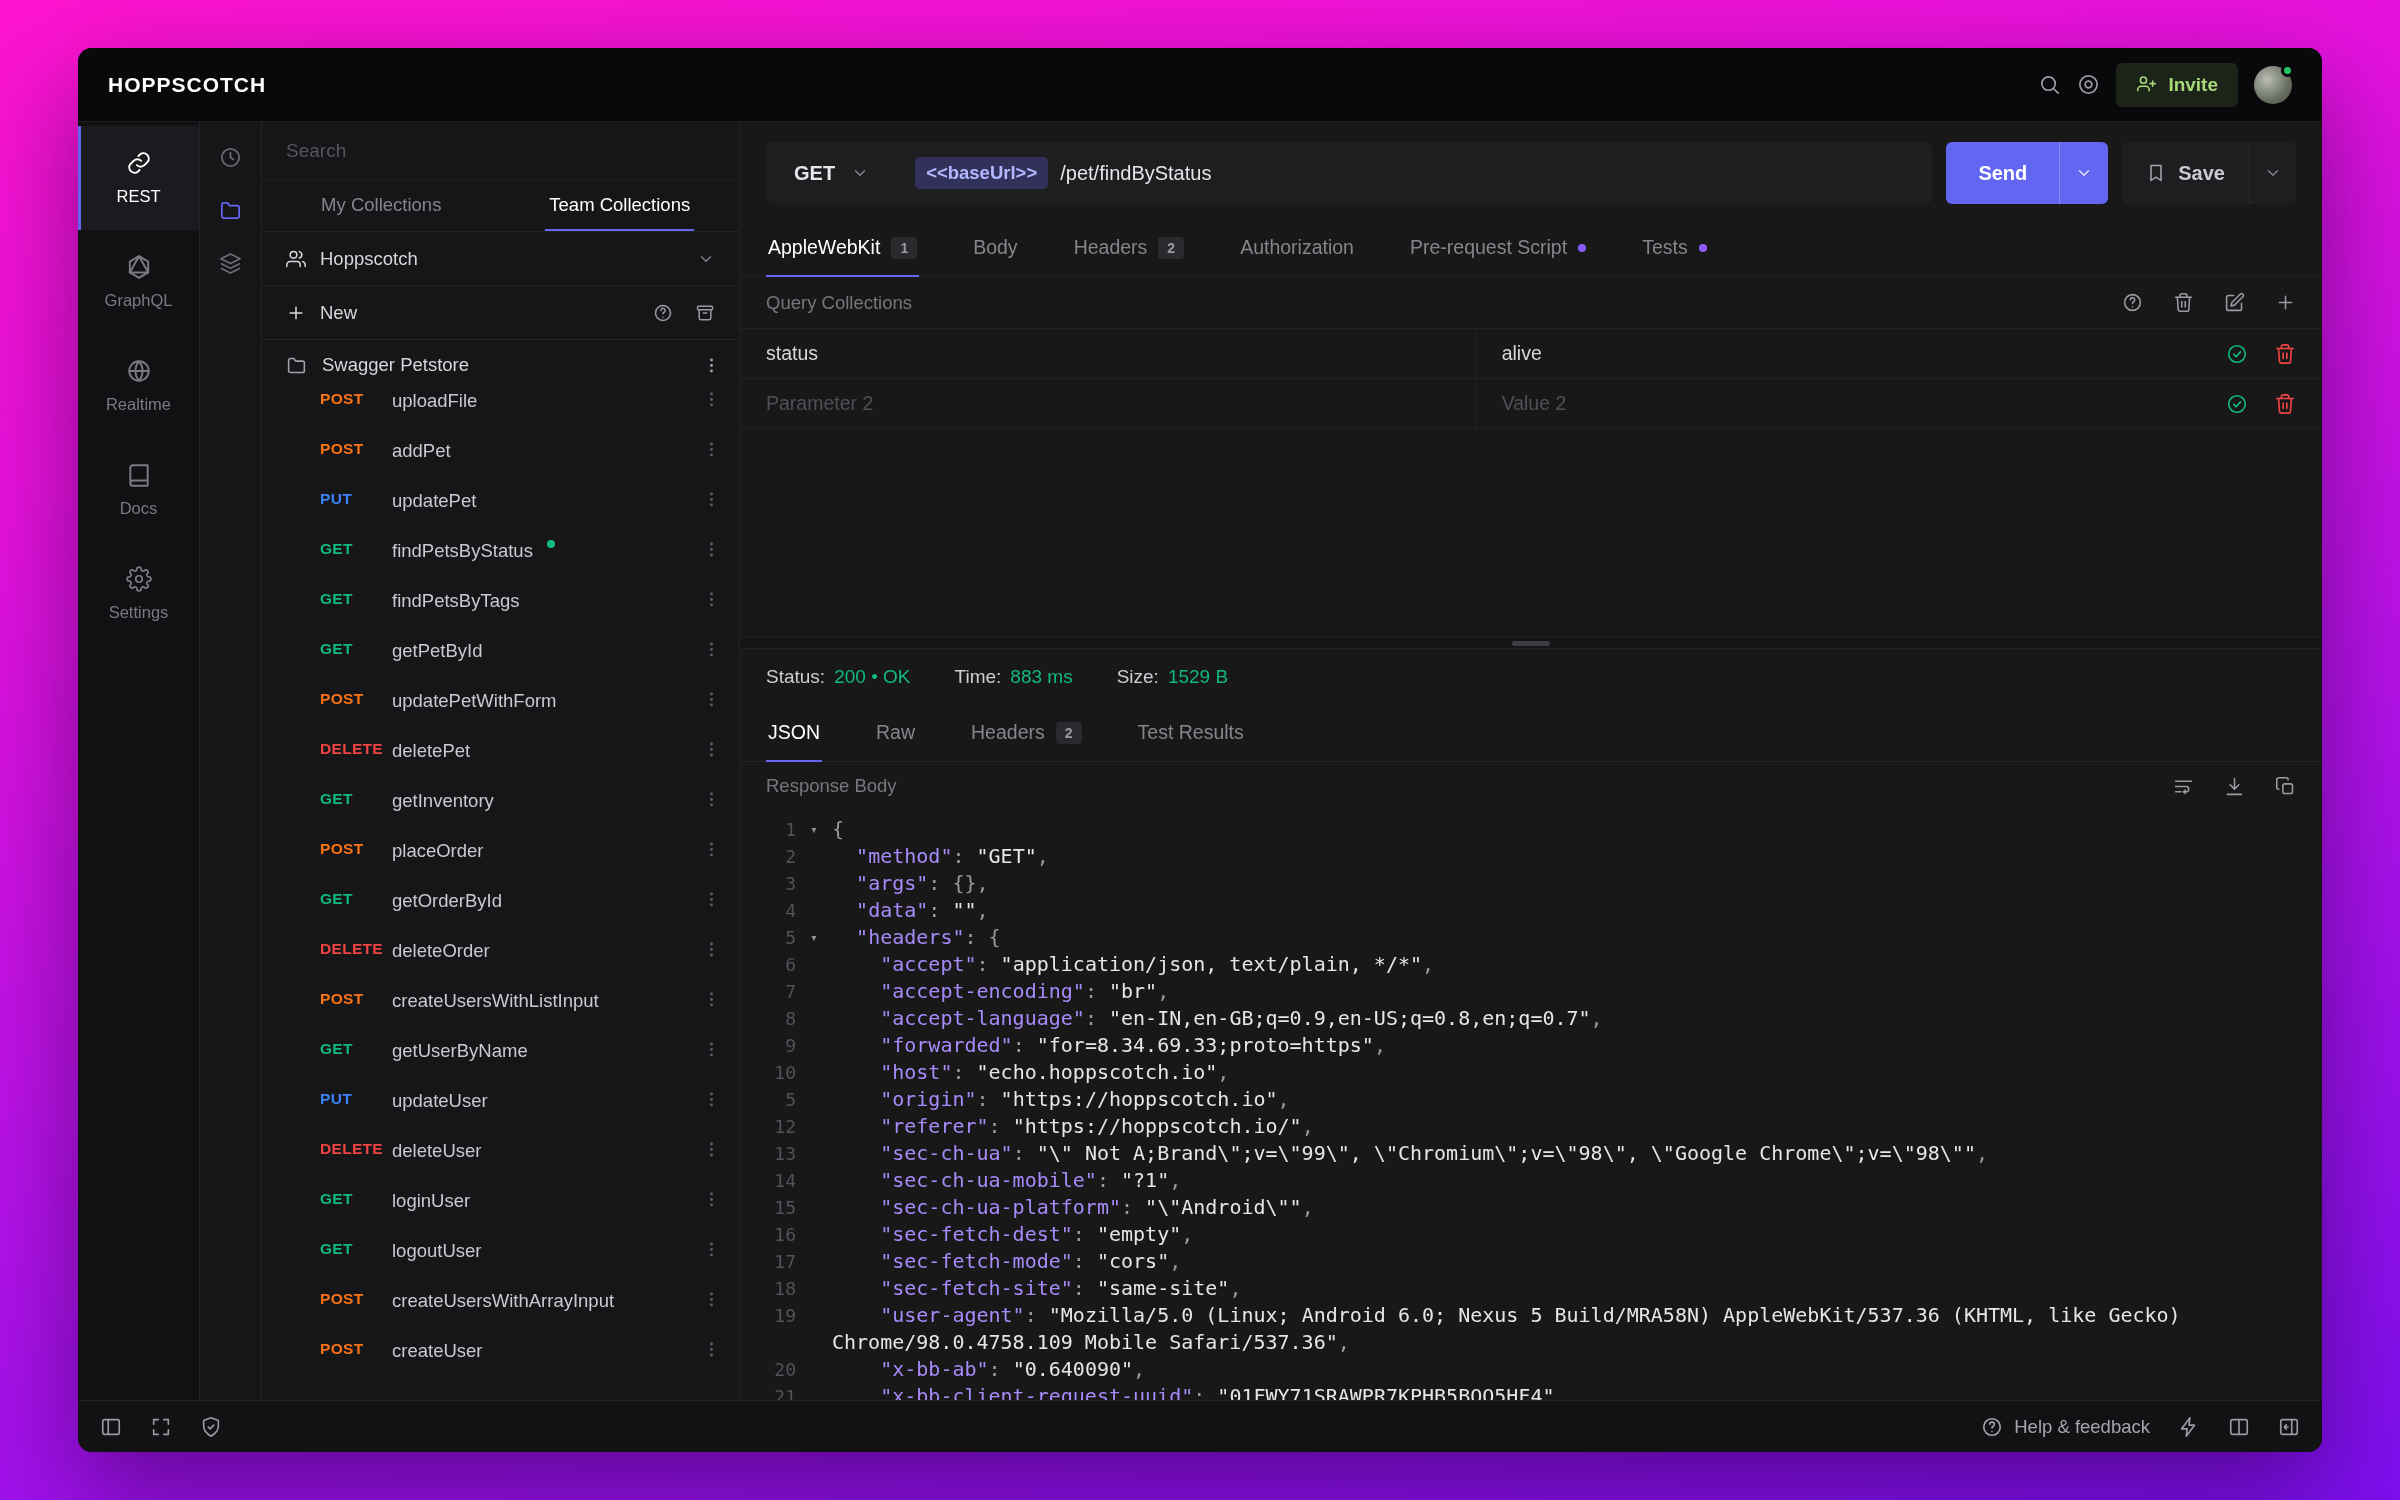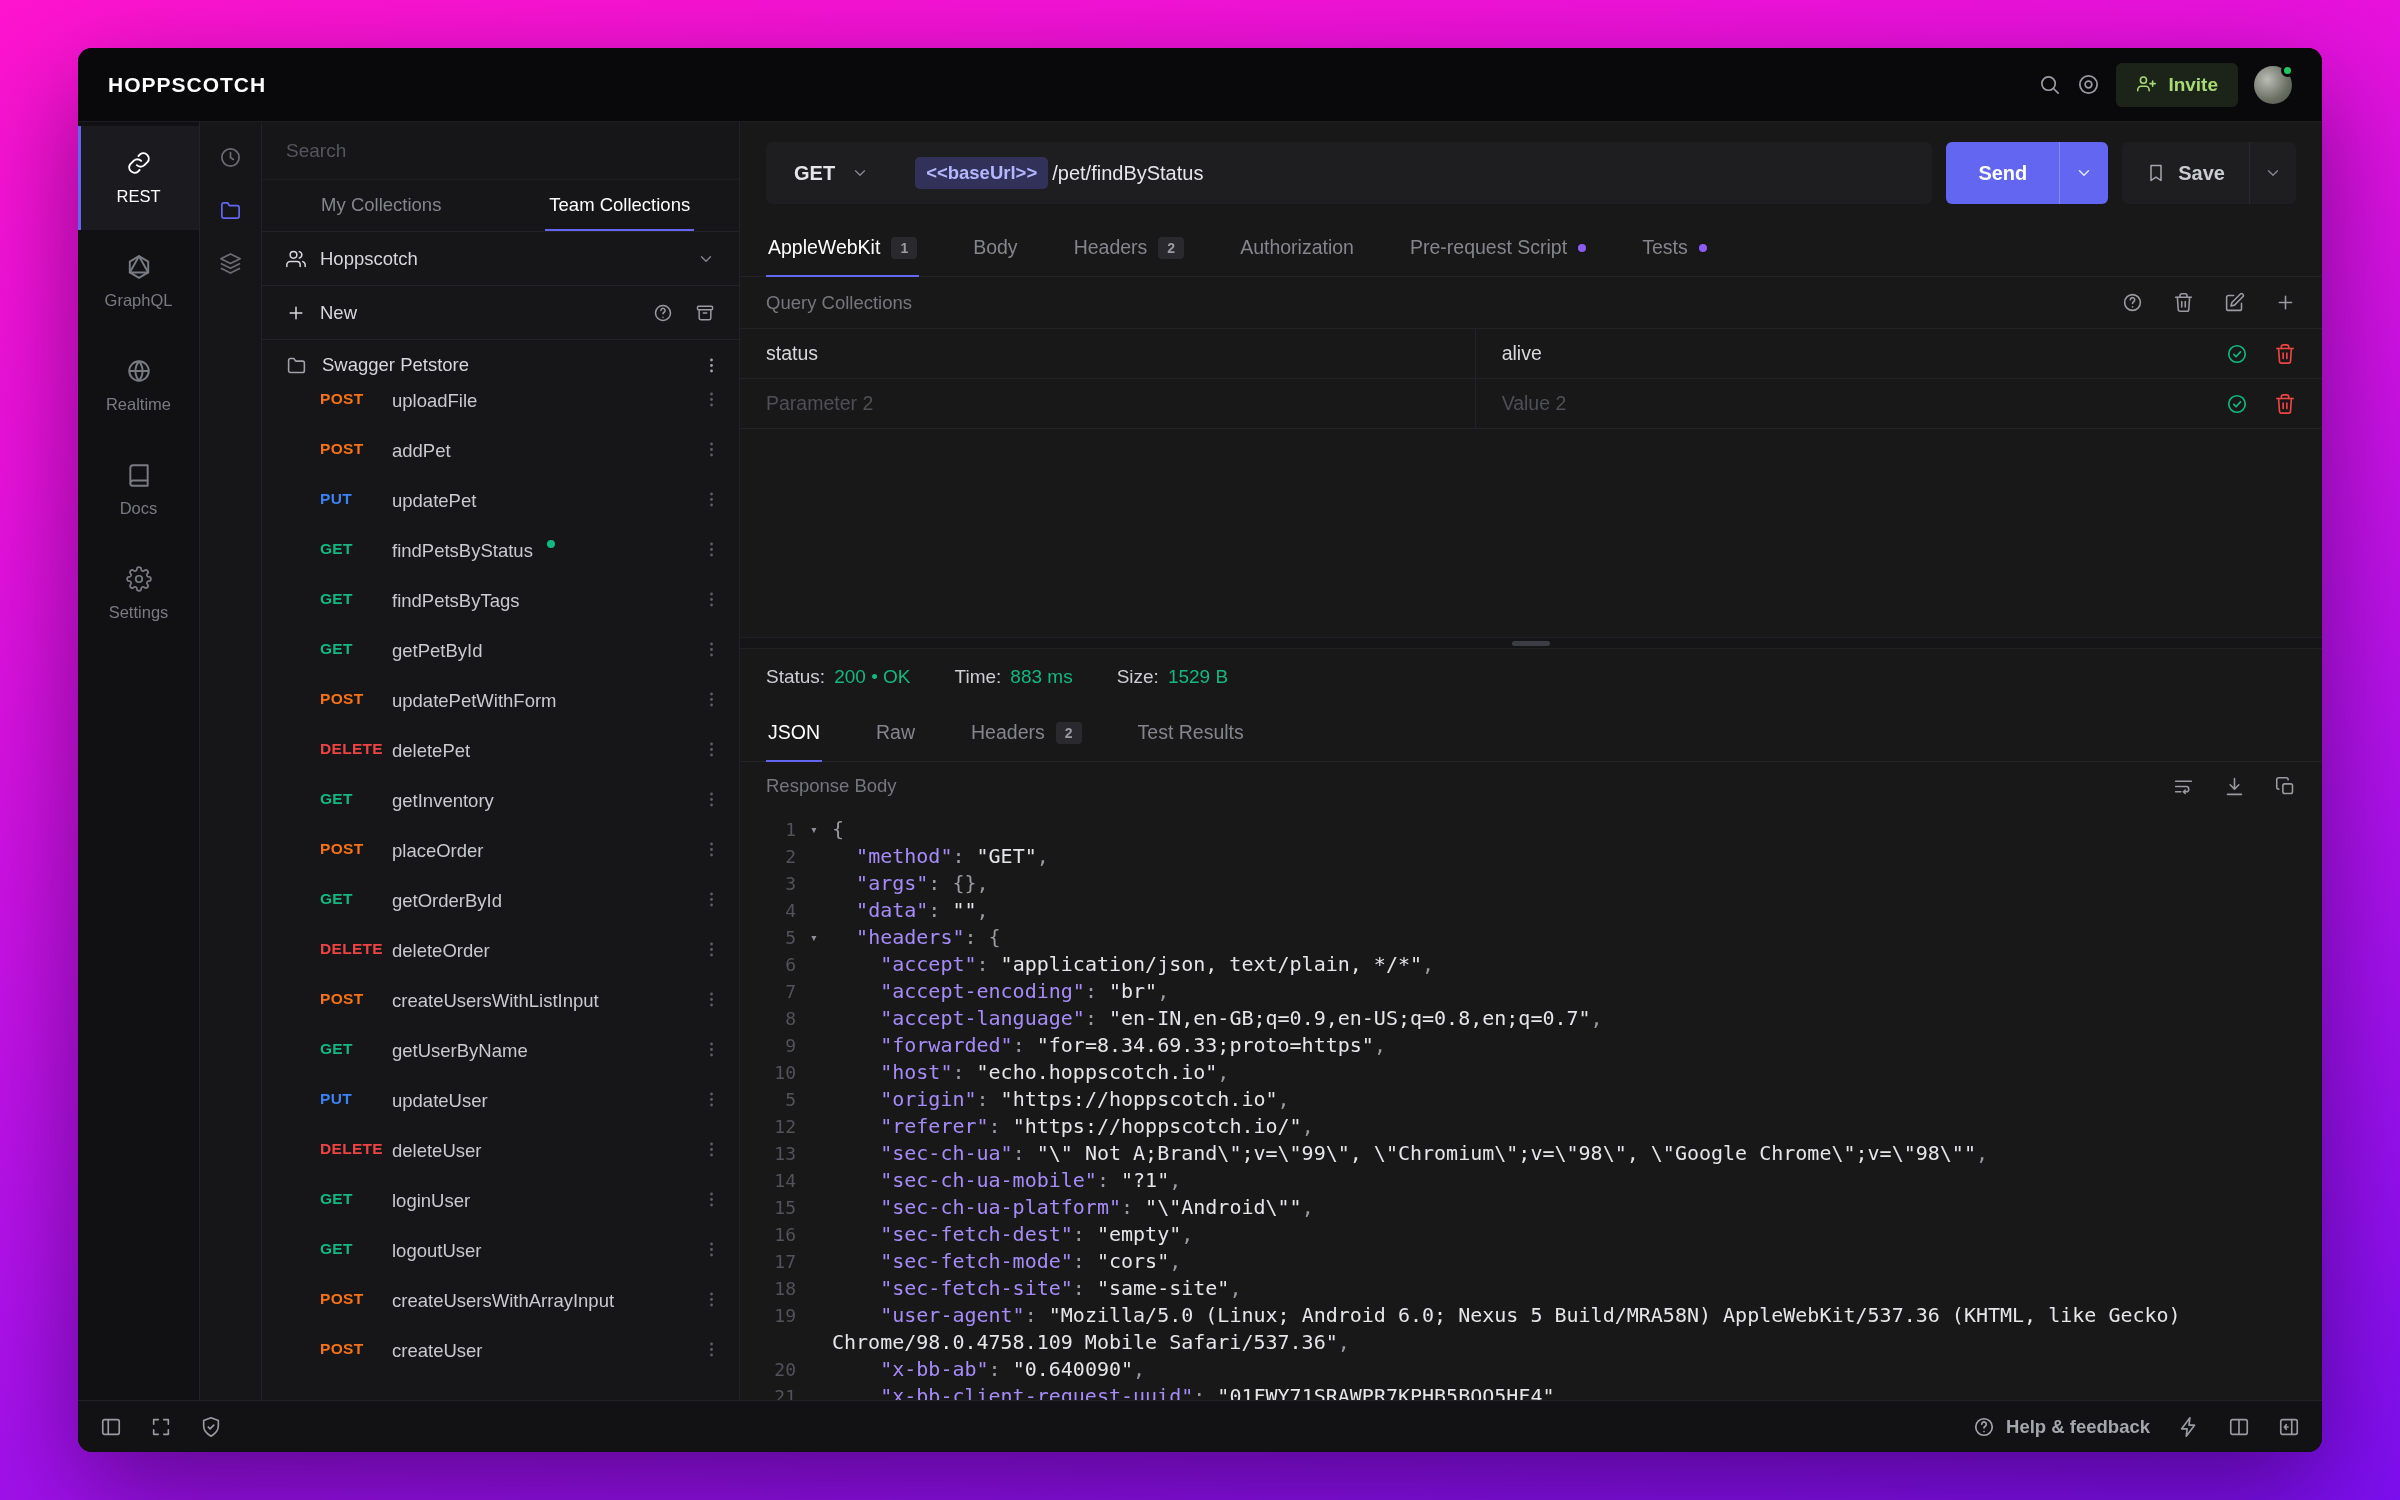--- a/index.html
+++ b/index.html
@@ -82,21 +82,21 @@
   .kebab svg{ width:19px; height:19px; }
 
   
   .main{ flex:1; display:flex; flex-direction:column; min-width:0; background:var(--bg); }
   .req-bar{ flex:0 0 62px; margin:20px 26px 0; display:flex; gap:14px; }
   .url-box{ flex:1; background:#1e1e21; border-radius:6px; display:flex;
     align-items:center; min-width:0; cursor:text; }
   .method-select{ display:flex; align-items:center; gap:16px; padding:0 28px;
     height:100%; font-size:20px; font-weight:600; color:#e6e6ea; cursor:pointer; }
   .method-select svg, .caret svg{ width:18px; height:18px; color:var(--muted); }
-  .url-text{ display:flex; align-items:center; gap:4px; padding:0 18px;
+  .url-text{ display:flex; align-items:center; gap:12px; padding:0 18px;
     font-size:20px; color:#e6e6ea; white-space:nowrap; overflow:hidden; }
   .chip{ background:rgba(99,102,241,.28); color:#b2b7ff; padding:5px 11px;
     border-radius:5px; font-size:18.5px; font-weight:600; }
   .send-btn{ display:flex; background:var(--accent); border-radius:6px; overflow:hidden; }
   .send-main{ padding:0 32px; display:flex; align-items:center; color:#fff;
     font-size:20px; font-weight:600; }
   .send-caret{ padding:0 15px; display:flex; align-items:center;
     border-left:1px solid rgba(255,255,255,.22); }
   .send-caret svg{ width:18px; height:18px; color:#e4e5ff; }
   .save-btn{ display:flex; background:#1e1e21; border-radius:6px; overflow:hidden; color:#cbcbd2; }
@@ -149,21 +149,21 @@
   .fold{ flex:0 0 36px; text-align:center; color:#8f8f98; font-size:13px; line-height:27px; }
   .c{ flex:1; white-space:pre-wrap; word-break:break-word; padding-right:40px; color:#c9c9d1; }
   .tok-k{ color:var(--key); } .tok-s{ color:#e6e6ea; } .tok-d{ color:#9a9aa3; }
 
   
   .bottombar{ flex:0 0 52px; display:flex; align-items:center; justify-content:space-between;
     padding:0 22px; border-top:1px solid var(--border); background:#121214;
     color:#9a9aa3; font-size:18.5px; }
   .foot-group{ display:flex; align-items:center; gap:28px; }
   .foot-group svg{ width:22px; height:22px; }
-  .help-btn{ display:flex; align-items:flex-start; gap:11px; color:#a5a5ae;font-weight:bold; }
+  .help-btn{ display:flex; align-items:flex-start; gap:11px; color:#a5a5ae; }
 </style>
 </head>
 <body>
 
 <div class="bg">
 <div class="window">
 
   <header class="topbar">
     <div class="logo">HOPPSCOTCH</div>
     <div class="topbar-right">

